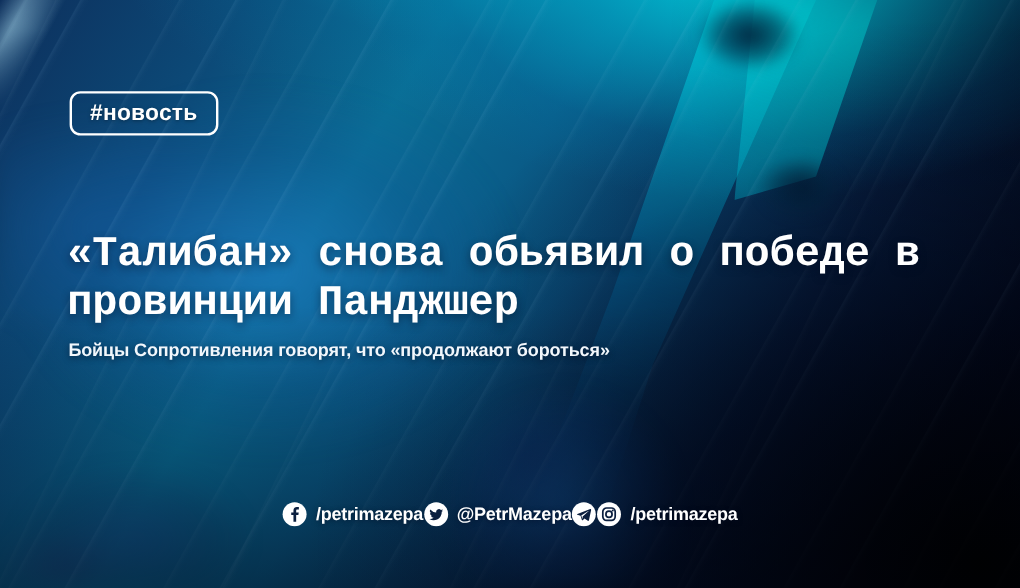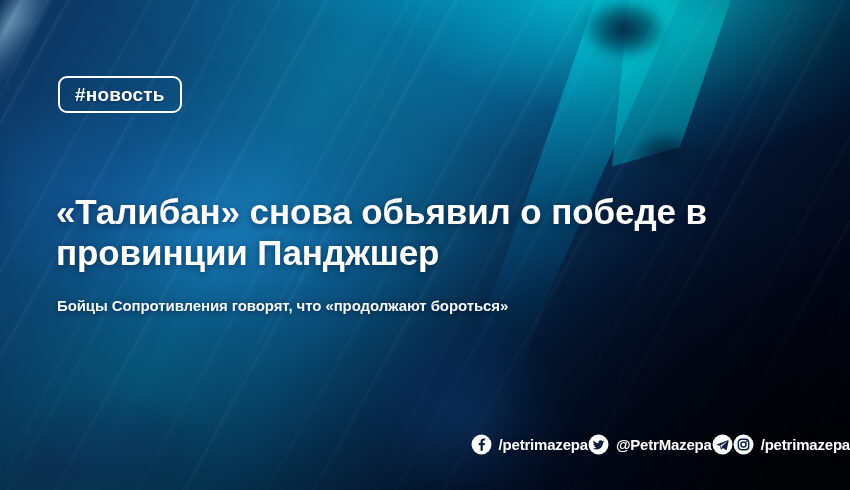--- a/index.html
+++ b/index.html
@@ -151,43 +151,44 @@
     left: 56px;
     top: 192px;
     width: 760px;
     margin: 0;
     color: #ffffff;
     font-size: 35px;
     font-weight: 700;
     line-height: 1.16;
     letter-spacing: -.1px;
     text-shadow: 0 2px 7px rgba(0,10,30,.45);
+    font-family: Liberation Mono, monospace;
   }
 
   .subhead {
     position: absolute;
     left: 57px;
-    top: 297px;
+    top: 284px;
     margin: 0;
     color: #f2f7fc;
     font-size: 15px;
     font-weight: 700;
     line-height: 1.2;
     letter-spacing: -.1px;
     text-shadow: 0 1px 5px rgba(0,10,30,.55);
   }
 
   .social {
     position: absolute;
     left: 0;
     right: 0;
-    top: 434px;
+    top: 418px;
     display: flex;
     align-items: center;
-    justify-content: flex-end;
+    justify-content: center;
   }
   .social-item {
     display: flex;
     align-items: center;
     gap: 7px;
     color: #ffffff;
     font-size: 15px;
     font-weight: 700;
     letter-spacing: -.2px;
     white-space: nowrap;

